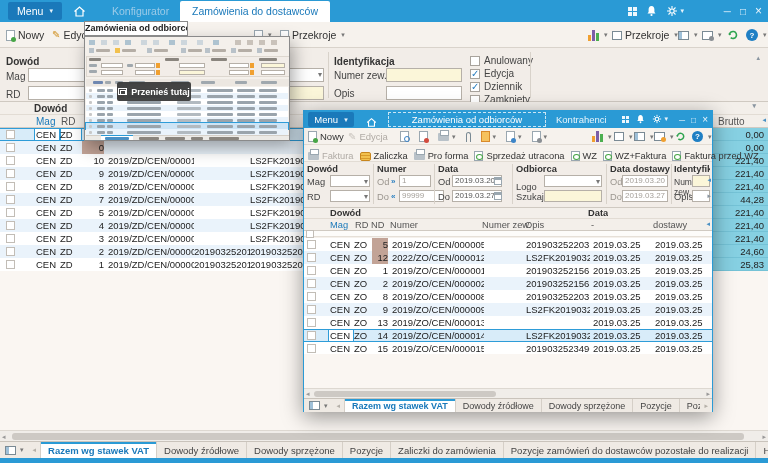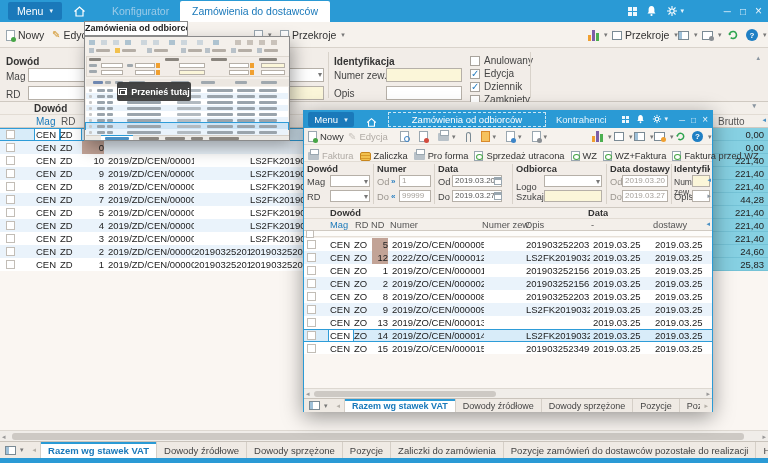--- a/index.html
+++ b/index.html
@@ -634,21 +634,21 @@
     <span class="flabel" style="left:3px;top:30px">RD</span>
     <span class="combo" style="left:26px;top:28px;width:40px"></span>
     <span class="vsep" style="left:69px;top:2px;height:40px"></span>
 
     <span class="gtitle" style="left:73px;top:2px">Numer</span>
     <span class="flabel dim" style="left:73px;top:15px">Od</span>
     <span class="sorticon" style="left:87px;top:15px">»</span>
     <span class="inp dim" style="left:95px;top:13px;width:32px">1</span>
     <span class="flabel dim" style="left:73px;top:30px">Do</span>
     <span class="sorticon" style="left:87px;top:30px">«</span>
-    <span class="inp dim" style="left:95px;top:28px;width:32px">99999</span>
+    <span class="inp dim" style="left:95px;top:28px;width:45px">99999</span>
     <span class="vsep" style="left:130px;top:2px;height:40px"></span>
 
     <span class="gtitle" style="left:134px;top:2px">Data</span>
     <span class="flabel" style="left:134px;top:15px">Od</span>
     <span class="inp" style="left:148px;top:13px;width:50px">2019.03.20</span>
       <span class="cal" style="position:absolute;left:188px;top:15px"></span>
     <span class="flabel" style="left:134px;top:30px">Do</span>
     <span class="inp" style="left:148px;top:28px;width:50px">2019.03.27</span>
       <span class="cal" style="position:absolute;left:188px;top:30px"></span>
     <span class="vsep" style="left:208px;top:2px;height:40px"></span>

